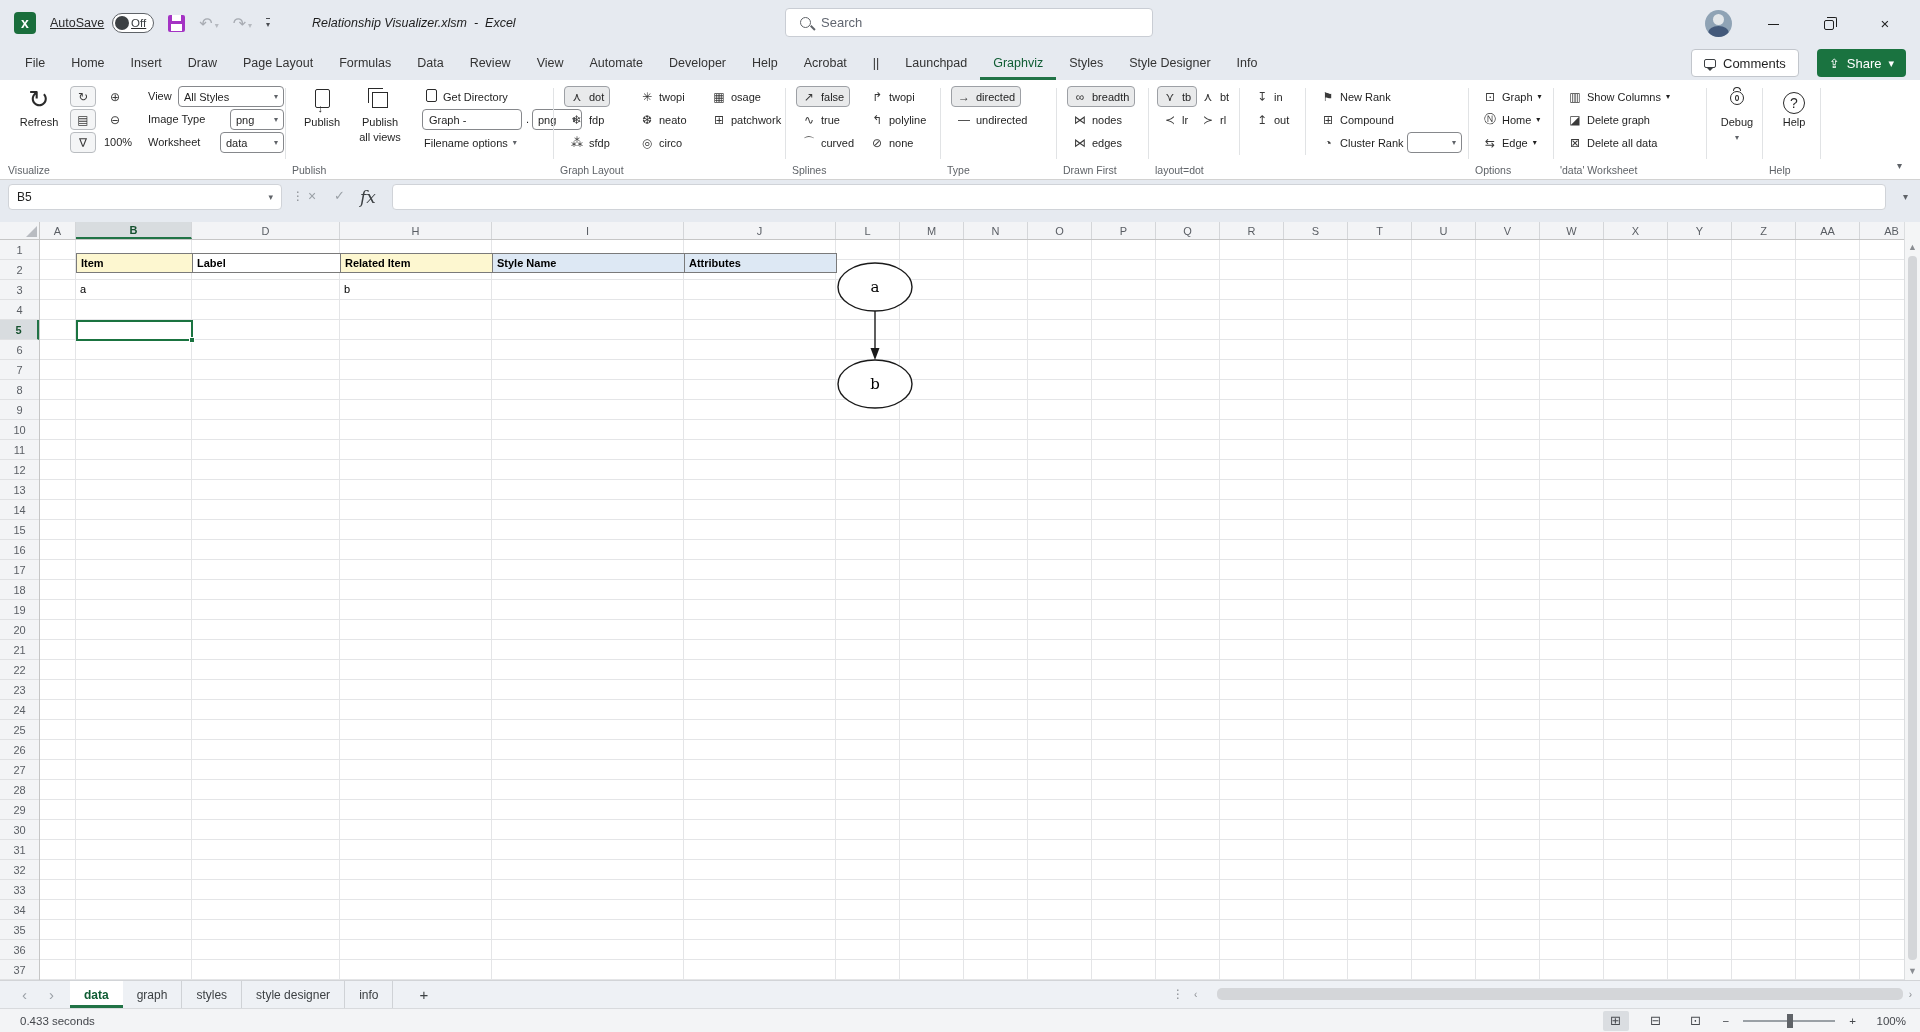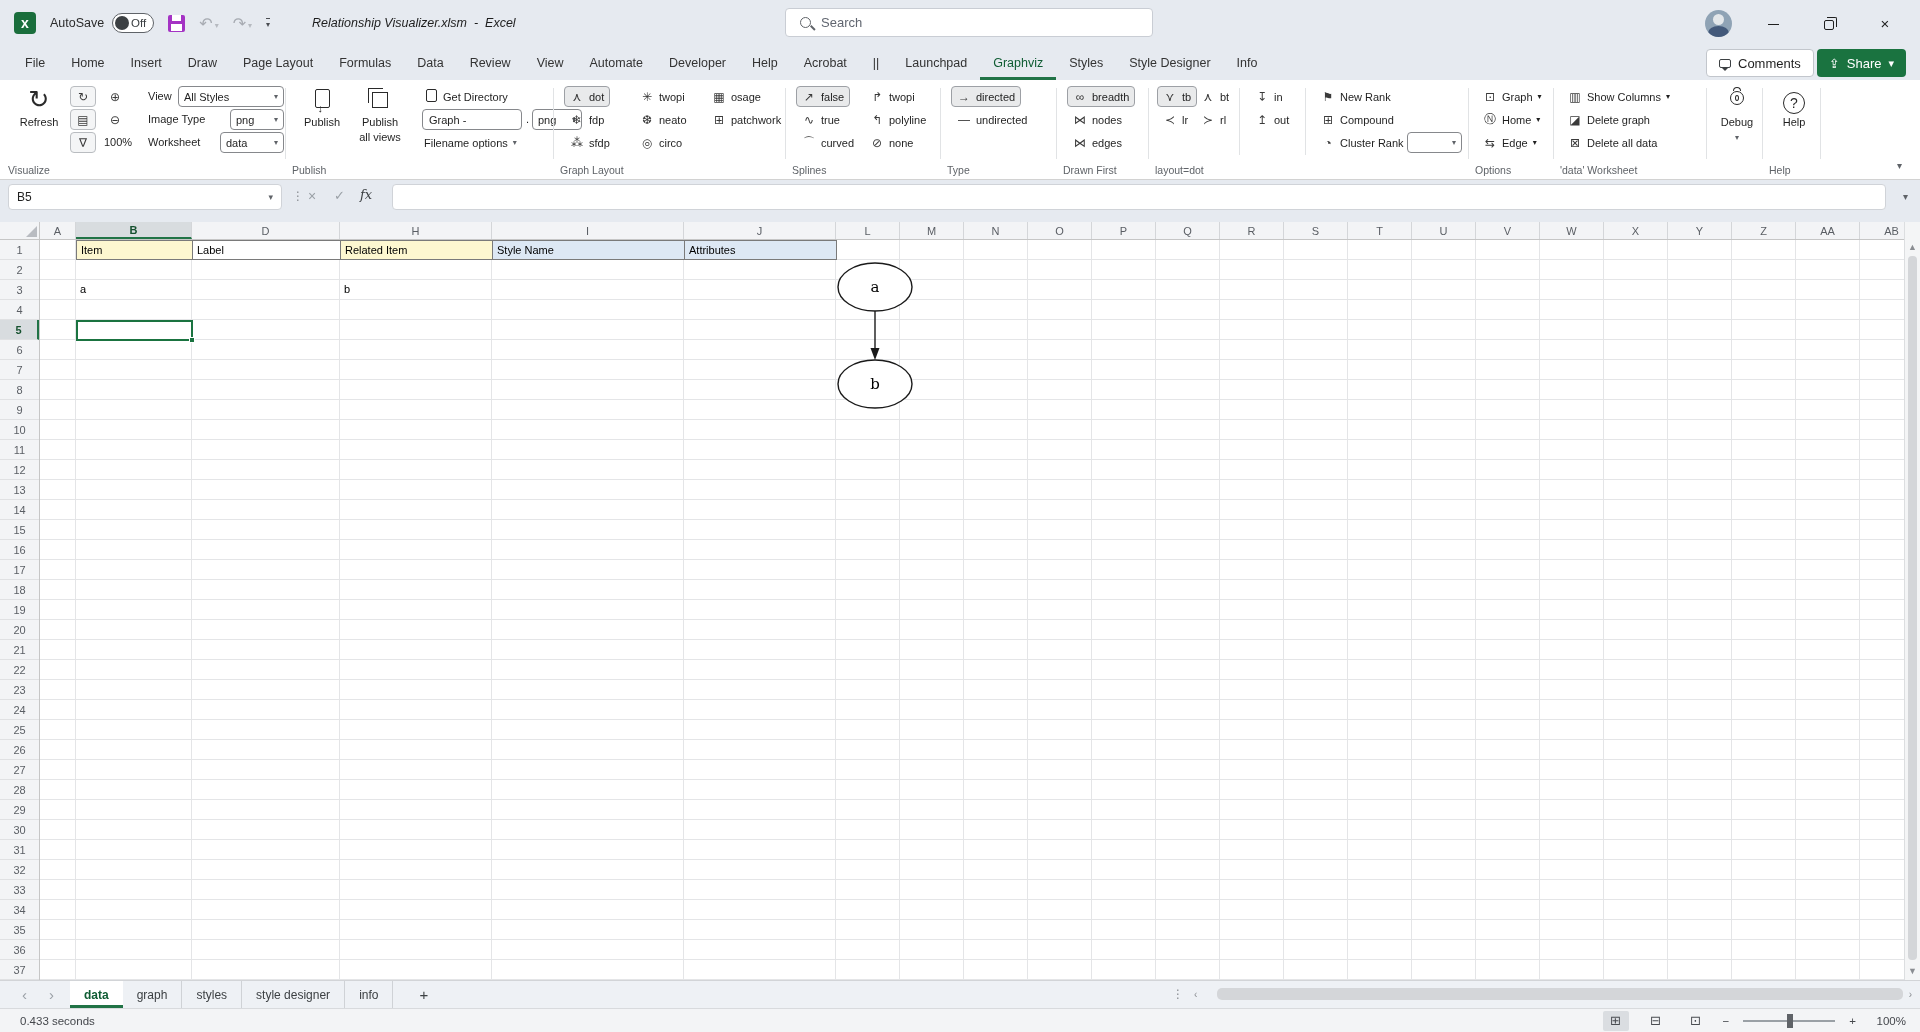--- a/index.html
+++ b/index.html
@@ -5,21 +5,21 @@
   * { margin:0; padding:0; box-sizing:border-box; }
   html,body { width:1920px; height:1032px; overflow:hidden;
     font-family:"Liberation Sans","DejaVu Sans",sans-serif; font-size:12px; color:#1f1f1f;
     background:#e6eaf0; }
   .app { position:relative; width:1920px; height:1032px; }
 
   
   .titlebar { position:absolute; top:0; left:0; right:0; height:46px; background:#e6eaf0; display:flex; align-items:center; }
   .qat { display:flex; align-items:center; gap:14px; padding-left:14px; }
   .xl-logo { width:22px; height:22px; background:#1a6e3c; border-radius:4px; color:#fff; font-weight:bold; font-size:14px; display:flex; align-items:center; justify-content:center; }
-  .autosave { display:flex; align-items:center; gap:8px; font-size:12.5px; color:#2b2b2b; }
+  .autosave { display:flex; align-items:center; gap:8px; font-size:12.5px; color:#2b2b2b;text-decoration:underline; }
   .toggle { width:42px; height:20px; border:1px solid #5f6368; border-radius:10px; background:#fff; position:relative; display:flex; align-items:center; justify-content:flex-end; padding-right:7px; font-size:11.5px; color:#3c4043; }
   .knob { position:absolute; left:2px; top:2px; width:14px; height:14px; border-radius:50%; background:#3c4043; }
   .floppy { width:17px; height:17px; background:#a433c4; border-radius:2px; position:relative; }
   .floppy:before { content:""; position:absolute; left:4px; top:0; width:9px; height:6px; background:#fff; }
   .floppy:after { content:""; position:absolute; left:3px; bottom:1px; width:11px; height:7px; background:#fff; }
   .histbtn { color:#a7abb2; font-size:16px; display:flex; align-items:flex-end; gap:2px; }
   .histbtn .caret { font-size:8px; color:#b6bac0; padding-bottom:3px; }
   .qat-chevron { font-size:8px; color:#4a4d52; border-top:1.5px solid #4a4d52; padding-top:1px; }
   .doc-title { margin-left:42px; font-size:12.5px; color:#1d1d1d; white-space:pre;font-style:italic; }
   .searchbox { position:absolute; left:785px; top:8px; width:368px; height:29px; background:#fff; border:1px solid #c9cdd4; border-radius:4px; display:flex; align-items:center; gap:10px; padding-left:14px; color:#616670; font-size:13px; }
@@ -32,21 +32,21 @@
   .winbtn { color:#1f1f1f; font-size:15px; width:30px; text-align:center; }
   .min-line { display:inline-block; width:11px; height:1.5px; background:#1f1f1f; vertical-align:middle; }
   .restore { display:inline-block; width:10px; height:10px; border:1.3px solid #1f1f1f; border-radius:2px; position:relative; vertical-align:middle; }
   .restore:before { content:""; position:absolute; left:1.5px; top:-4px; width:9px; height:9px; border-top:1.3px solid #1f1f1f; border-right:1.3px solid #1f1f1f; border-radius:0 2px 0 0; }
 
   
   .tabrow { position:absolute; top:46px; left:0; right:0; height:34px; background:#e6eaf0; }
   .ribtabs { display:flex; align-items:stretch; height:100%; padding-left:12px; }
   .ribtabs div { padding:0 13px; display:flex; align-items:center; font-size:12.5px; color:#333; cursor:default; }
   .ribtabs div:nth-of-type(16) { color:#0f5c33; font-weight:normal; box-shadow:inset 0 -3px 0 #217346; }
-  .tabrow-right { position:absolute; right:14px; top:3px; display:flex; gap:3px; }
+  .tabrow-right { position:absolute; right:14px; top:3px; display:flex; gap:18px; }
   .btn-comments { height:28px; background:#fff; border:1px solid #c2c6cc; border-radius:4px; display:flex; align-items:center; gap:7px; padding:0 12px; font-size:13px; }
   .bubble { width:12px; height:9px; border:1.4px solid #3c4043; border-radius:2px; position:relative; }
   .bubble:after { content:""; position:absolute; left:2px; top:8px; border:3px solid transparent; border-top-color:#3c4043; }
   .btn-share { height:28px; background:#1a7340; border-radius:4px; color:#fff; display:flex; align-items:center; gap:7px; padding:0 12px; font-size:13px; }
   .share-arrow { font-size:11px; }
 
   
   .ribbon { position:absolute; top:80px; left:0; right:0; height:100px; background:#fff; border-bottom:1px solid #d2d2d2; }
   .rgroup { position:absolute; top:0; height:100%; }
   .glabel { position:absolute; bottom:3px; left:0; right:0; font-size:10.5px; color:#5f6368; white-space:nowrap; }
@@ -74,21 +74,21 @@
   .bugicon .bugeye { position:absolute; left:8px; top:9px; width:4px; height:6px; border:1.5px solid #2a2a2a; border-radius:50%; }
   .ribbon-collapse { position:absolute; right:18px; bottom:8px; font-size:10px; color:#5f6368; }
 
   
   .formulabar { position:absolute; top:180px; left:0; right:0; height:34px; background:#e6eaf0; display:flex; align-items:center; }
   .namebox { position:absolute; left:8px; top:4px; width:274px; height:26px; background:#fff; border:1px solid #d0d3d8; border-radius:4px; display:flex; align-items:center; justify-content:space-between; padding:0 8px; font-size:12px; }
   .namebox .ddar { font-size:9px; color:#5f6368; }
   .fb-dots { position:absolute; left:292px; top:9px; color:#8a8d92; font-size:12px; }
   .fb-x { position:absolute; left:308px; top:8px; color:#9aa0a6; font-size:14px; }
   .fb-check { position:absolute; left:334px; top:8px; color:#9aa0a6; font-size:13px; }
-  .fb-fx { position:absolute; left:360px; top:7px; color:#3c4043; font-size:13px; font-style:italic; font-family:"DejaVu Serif","Liberation Serif",serif; }
+  .fb-fx { position:absolute; left:360px; top:7px; color:#3c4043; font-size:17px; font-style:italic; font-family:"DejaVu Serif","Liberation Serif",serif; }
   .fb-input { position:absolute; left:392px; top:4px; right:34px; height:26px; background:#fff; border:1px solid #d0d3d8; border-radius:4px; }
   .fb-chevron { position:absolute; right:12px; top:11px; font-size:10px; color:#5f6368; }
 
   
   .gridwrap { position:absolute; top:222px; left:0; width:1920px; height:758px; background:#fff; }
   .corner { position:absolute; left:0; top:0; width:40px; height:18px; background:#f3f4f6; border-right:1px solid #c6c6c6; border-bottom:1px solid #c6c6c6; }
   .corner:after { content:""; position:absolute; right:2px; bottom:2px; border-left:11px solid transparent; border-bottom:11px solid #b9bcc1; }
   .colheads { position:absolute; left:40px; top:0; right:16px; height:18px; display:flex; overflow:hidden; border-bottom:1px solid #c6c6c6; background:#f3f4f6; }
   .cols>div { height:100%; border-right:1px solid #d4d6d9; font-size:11px; color:#5a5e64; display:flex; align-items:center; justify-content:center; flex:none; }
   .cols>div:nth-of-type(1){ width:36px; } .cols>div:nth-of-type(2){ width:116px; }
@@ -97,21 +97,21 @@
   .cols>div:nth-of-type(n+7){ width:64px; }
   .colheads>div:nth-of-type(2){ background:#d8dcdf; border-bottom:2px solid #217346; color:#16512f; font-weight:bold; }
   .rowheads { position:absolute; left:0; top:18px; width:40px; bottom:0; background:#f3f4f6; border-right:1px solid #c6c6c6; overflow:hidden; }
   .rowheads>div { height:20px; font-size:11px; color:#5a5e64; display:flex; align-items:center; justify-content:center; border-bottom:1px solid #e0e1e3; }
   .rowheads>div:nth-of-type(5){ background:#d8dcdf; border-right:2px solid #217346; color:#16512f; font-weight:bold; }
   .sheet { position:absolute; left:40px; top:18px; right:16px; bottom:0; overflow:hidden;
     background:repeating-linear-gradient(to bottom, #fff 0 19px, #e4e5e7 19px 20px); }
   .stripes { position:absolute; inset:0; display:flex; }
   .stripes>div { border-right:1px solid #e4e5e7; background:transparent; }
   .cell { position:absolute; height:20px; line-height:19px; font-size:11px; padding-left:4px; color:#000; }
-  .hcell { font-weight:normal; border:1px solid #7a7a7a; }
+  .hcell { font-weight:bold; border:1px solid #7a7a7a;margin-top:13px; }
   .c-b { left:36px; width:117px; } .c-d { left:152px; width:149px; } .c-h { left:300px; width:153px; }
   .c-i { left:452px; width:193px; } .c-j { left:644px; width:153px; }
   .r1 { top:0; } .r3 { top:40px; }
   .fill-yellow { background:#fdf7d0; } .fill-blue { background:#dde8f4; } .fill-white { background:#fff; }
   .selbox { position:absolute; left:36px; top:80px; width:117px; height:21px; border:2px solid #1a7340; background:transparent; }
   .selbox .handle { position:absolute; right:-4px; bottom:-4px; width:6px; height:6px; background:#1a7340; border:1px solid #fff; }
   .graphimg { position:absolute; left:760px; top:22px; }
   .vscroll { position:absolute; right:0; top:0; width:16px; bottom:0; background:#f4f5f6; border-left:1px solid #dcdee0; font-size:9px; color:#8a8d92; text-align:center; }
   .vscroll .up { position:absolute; top:20px; left:0; right:0; }
   .vscroll .dn { position:absolute; bottom:4px; left:0; right:0; }

